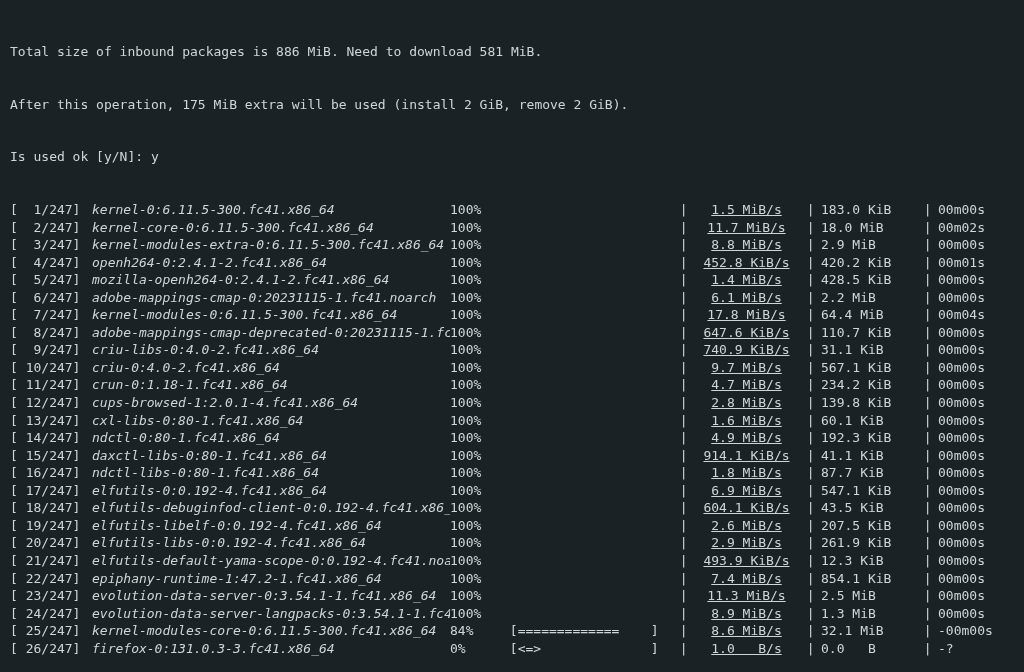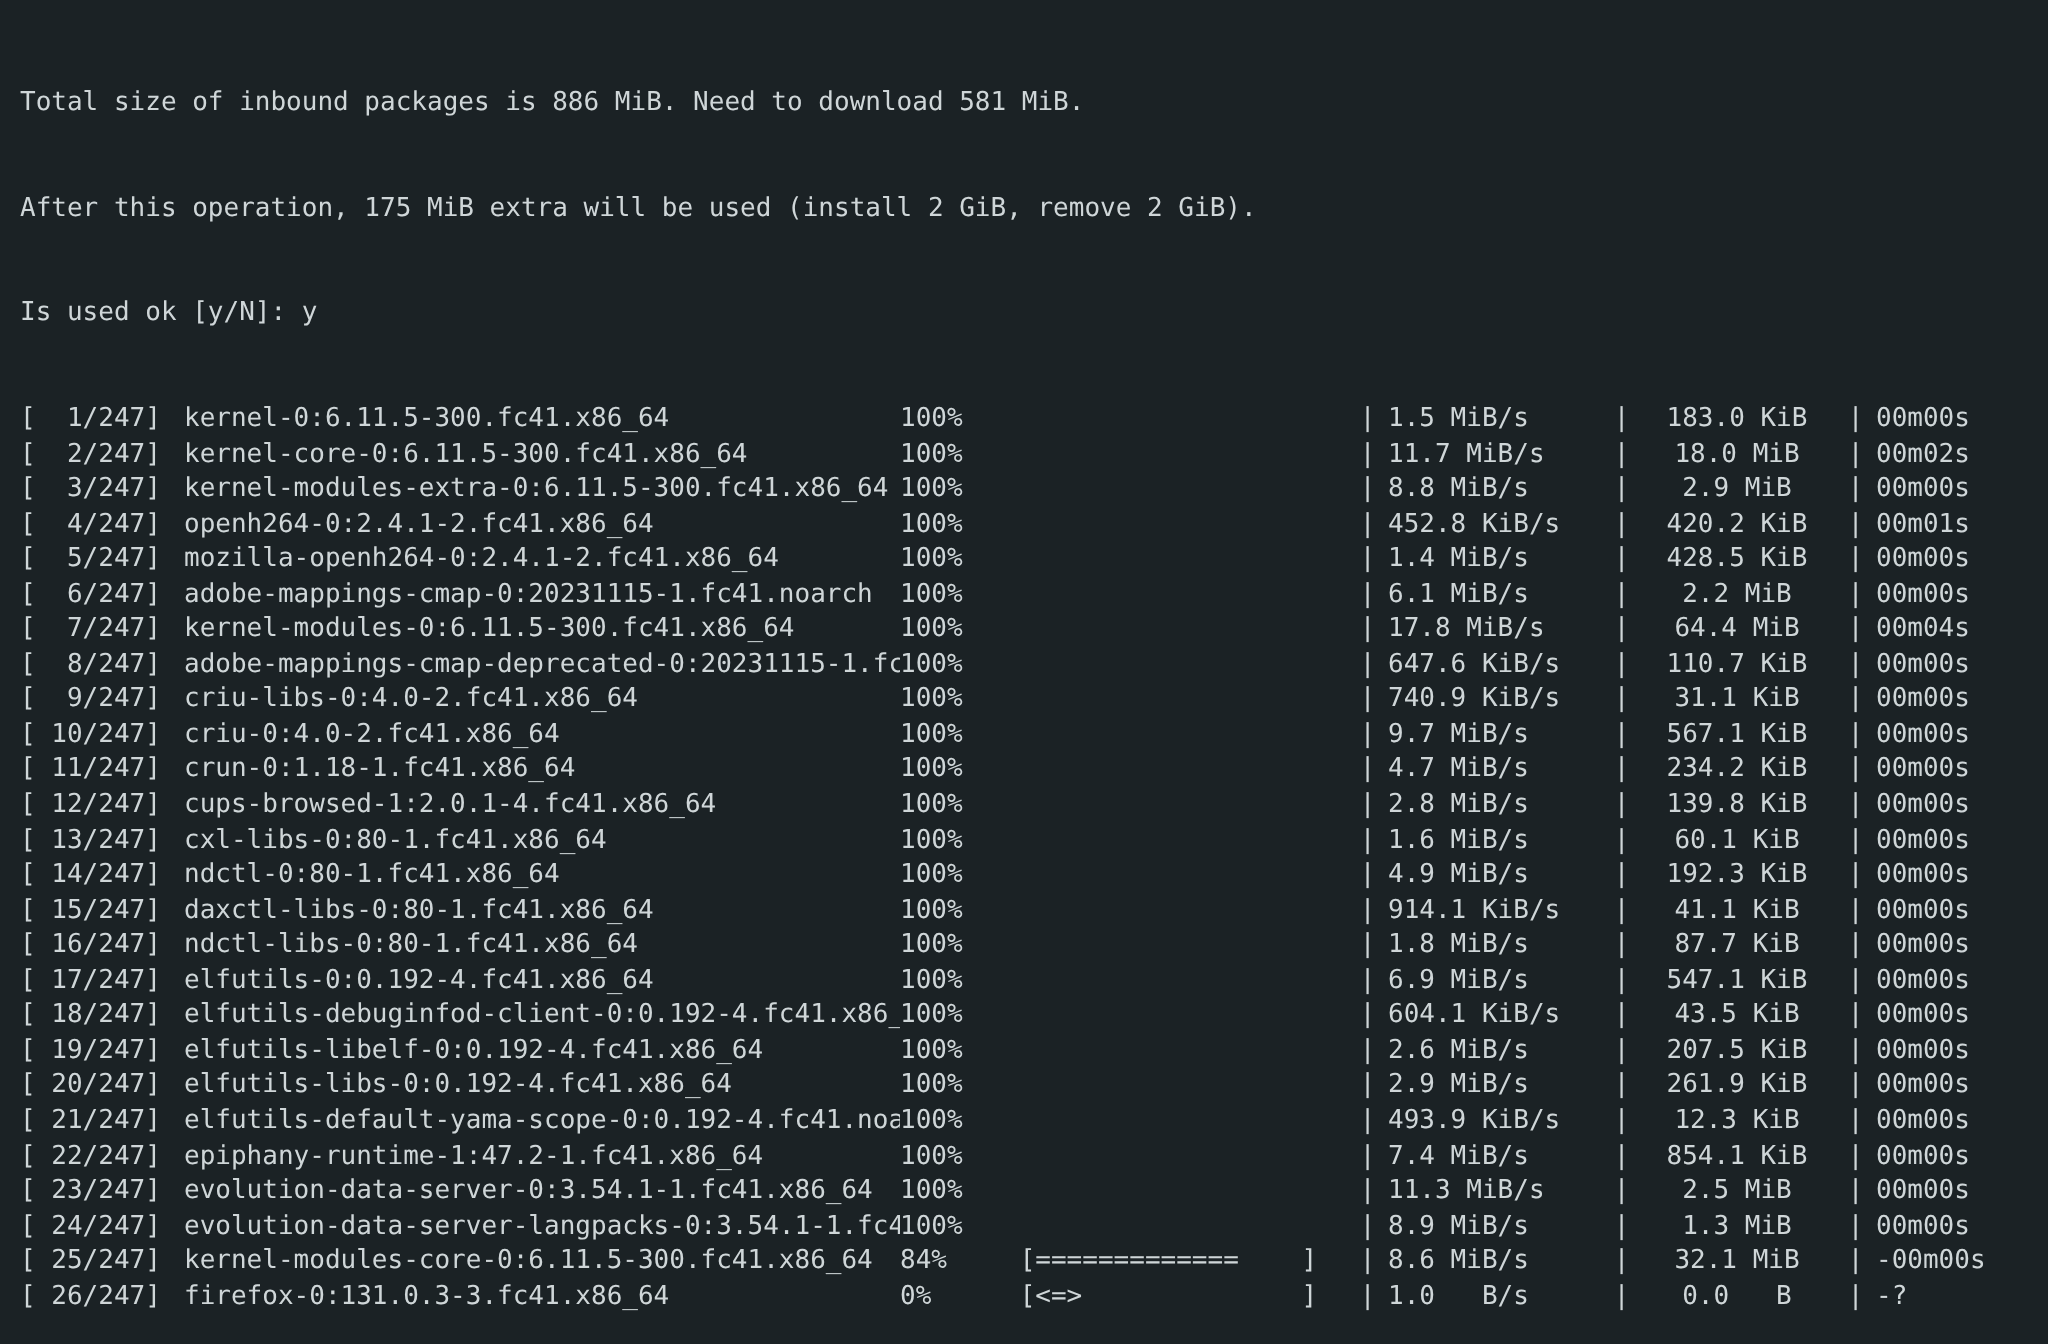--- a/index.html
+++ b/index.html
@@ -16,26 +16,26 @@
   }
   .term {
     padding: 8px 10px 10px 10px;
     white-space: pre;
   }
   .row {
     display: flex;
     width: 100%;
   }
   .c-index { width: 82px;  flex: 0 0 auto; }
-  .c-name  { flex: 1 1 auto; min-width: 0; overflow: hidden; text-overflow: clip; }
+  .c-name  { flex: 1 1 auto; min-width: 0; overflow: hidden; text-overflow: clip; font-style: italic; }
   .c-pct   { width: 52px;  flex: 0 0 auto; }
   .c-bar   { width: 170px; flex: 0 0 auto; overflow: hidden; }
   .c-sep   { width: 22px;  flex: 0 0 auto; text-align: center; }
-  .c-speed { width: 105px;  flex: 0 0 auto; text-align: left; }
-  .c-size  { width: 95px;  flex: 0 0 auto; text-align: center; }
+  .c-speed { width: 105px;  flex: 0 0 auto; text-align: center; text-decoration: underline; }
+  .c-size  { width: 95px;  flex: 0 0 auto; text-align: left; }
   .c-time  { width: 76px;  flex: 0 0 auto; }
 </style>
 </head>
 <body>
 
 <div class="term">
   <div>Total size of inbound packages is 886 MiB. Need to download 581 MiB.</div>
   <div>After this operation, 175 MiB extra will be used (install 2 GiB, remove 2 GiB).</div>
   <div><span>Is used ok [y/N]: </span><span>y</span></div>
   <div id="rows"><div class="row"><span class="c-index">[  1/247] </span><span class="c-name">kernel-0:6.11.5-300.fc41.x86_64</span><span class="c-pct">100%</span><span class="c-bar"></span><span class="c-sep"> | </span><span class="c-speed">1.5 MiB/s</span><span class="c-sep"> | </span><span class="c-size">183.0 KiB</span><span class="c-sep"> | </span><span class="c-time">00m00s</span></div><div class="row"><span class="c-index">[  2/247] </span><span class="c-name">kernel-core-0:6.11.5-300.fc41.x86_64</span><span class="c-pct">100%</span><span class="c-bar"></span><span class="c-sep"> | </span><span class="c-speed">11.7 MiB/s</span><span class="c-sep"> | </span><span class="c-size">18.0 MiB</span><span class="c-sep"> | </span><span class="c-time">00m02s</span></div><div class="row"><span class="c-index">[  3/247] </span><span class="c-name">kernel-modules-extra-0:6.11.5-300.fc41.x86_64</span><span class="c-pct">100%</span><span class="c-bar"></span><span class="c-sep"> | </span><span class="c-speed">8.8 MiB/s</span><span class="c-sep"> | </span><span class="c-size">2.9 MiB</span><span class="c-sep"> | </span><span class="c-time">00m00s</span></div><div class="row"><span class="c-index">[  4/247] </span><span class="c-name">openh264-0:2.4.1-2.fc41.x86_64</span><span class="c-pct">100%</span><span class="c-bar"></span><span class="c-sep"> | </span><span class="c-speed">452.8 KiB/s</span><span class="c-sep"> | </span><span class="c-size">420.2 KiB</span><span class="c-sep"> | </span><span class="c-time">00m01s</span></div><div class="row"><span class="c-index">[  5/247] </span><span class="c-name">mozilla-openh264-0:2.4.1-2.fc41.x86_64</span><span class="c-pct">100%</span><span class="c-bar"></span><span class="c-sep"> | </span><span class="c-speed">1.4 MiB/s</span><span class="c-sep"> | </span><span class="c-size">428.5 KiB</span><span class="c-sep"> | </span><span class="c-time">00m00s</span></div><div class="row"><span class="c-index">[  6/247] </span><span class="c-name">adobe-mappings-cmap-0:20231115-1.fc41.noarch</span><span class="c-pct">100%</span><span class="c-bar"></span><span class="c-sep"> | </span><span class="c-speed">6.1 MiB/s</span><span class="c-sep"> | </span><span class="c-size">2.2 MiB</span><span class="c-sep"> | </span><span class="c-time">00m00s</span></div><div class="row"><span class="c-index">[  7/247] </span><span class="c-name">kernel-modules-0:6.11.5-300.fc41.x86_64</span><span class="c-pct">100%</span><span class="c-bar"></span><span class="c-sep"> | </span><span class="c-speed">17.8 MiB/s</span><span class="c-sep"> | </span><span class="c-size">64.4 MiB</span><span class="c-sep"> | </span><span class="c-time">00m04s</span></div><div class="row"><span class="c-index">[  8/247] </span><span class="c-name">adobe-mappings-cmap-deprecated-0:20231115-1.fc41.noarch</span><span class="c-pct">100%</span><span class="c-bar"></span><span class="c-sep"> | </span><span class="c-speed">647.6 KiB/s</span><span class="c-sep"> | </span><span class="c-size">110.7 KiB</span><span class="c-sep"> | </span><span class="c-time">00m00s</span></div><div class="row"><span class="c-index">[  9/247] </span><span class="c-name">criu-libs-0:4.0-2.fc41.x86_64</span><span class="c-pct">100%</span><span class="c-bar"></span><span class="c-sep"> | </span><span class="c-speed">740.9 KiB/s</span><span class="c-sep"> | </span><span class="c-size">31.1 KiB</span><span class="c-sep"> | </span><span class="c-time">00m00s</span></div><div class="row"><span class="c-index">[ 10/247] </span><span class="c-name">criu-0:4.0-2.fc41.x86_64</span><span class="c-pct">100%</span><span class="c-bar"></span><span class="c-sep"> | </span><span class="c-speed">9.7 MiB/s</span><span class="c-sep"> | </span><span class="c-size">567.1 KiB</span><span class="c-sep"> | </span><span class="c-time">00m00s</span></div><div class="row"><span class="c-index">[ 11/247] </span><span class="c-name">crun-0:1.18-1.fc41.x86_64</span><span class="c-pct">100%</span><span class="c-bar"></span><span class="c-sep"> | </span><span class="c-speed">4.7 MiB/s</span><span class="c-sep"> | </span><span class="c-size">234.2 KiB</span><span class="c-sep"> | </span><span class="c-time">00m00s</span></div><div class="row"><span class="c-index">[ 12/247] </span><span class="c-name">cups-browsed-1:2.0.1-4.fc41.x86_64</span><span class="c-pct">100%</span><span class="c-bar"></span><span class="c-sep"> | </span><span class="c-speed">2.8 MiB/s</span><span class="c-sep"> | </span><span class="c-size">139.8 KiB</span><span class="c-sep"> | </span><span class="c-time">00m00s</span></div><div class="row"><span class="c-index">[ 13/247] </span><span class="c-name">cxl-libs-0:80-1.fc41.x86_64</span><span class="c-pct">100%</span><span class="c-bar"></span><span class="c-sep"> | </span><span class="c-speed">1.6 MiB/s</span><span class="c-sep"> | </span><span class="c-size">60.1 KiB</span><span class="c-sep"> | </span><span class="c-time">00m00s</span></div><div class="row"><span class="c-index">[ 14/247] </span><span class="c-name">ndctl-0:80-1.fc41.x86_64</span><span class="c-pct">100%</span><span class="c-bar"></span><span class="c-sep"> | </span><span class="c-speed">4.9 MiB/s</span><span class="c-sep"> | </span><span class="c-size">192.3 KiB</span><span class="c-sep"> | </span><span class="c-time">00m00s</span></div><div class="row"><span class="c-index">[ 15/247] </span><span class="c-name">daxctl-libs-0:80-1.fc41.x86_64</span><span class="c-pct">100%</span><span class="c-bar"></span><span class="c-sep"> | </span><span class="c-speed">914.1 KiB/s</span><span class="c-sep"> | </span><span class="c-size">41.1 KiB</span><span class="c-sep"> | </span><span class="c-time">00m00s</span></div><div class="row"><span class="c-index">[ 16/247] </span><span class="c-name">ndctl-libs-0:80-1.fc41.x86_64</span><span class="c-pct">100%</span><span class="c-bar"></span><span class="c-sep"> | </span><span class="c-speed">1.8 MiB/s</span><span class="c-sep"> | </span><span class="c-size">87.7 KiB</span><span class="c-sep"> | </span><span class="c-time">00m00s</span></div><div class="row"><span class="c-index">[ 17/247] </span><span class="c-name">elfutils-0:0.192-4.fc41.x86_64</span><span class="c-pct">100%</span><span class="c-bar"></span><span class="c-sep"> | </span><span class="c-speed">6.9 MiB/s</span><span class="c-sep"> | </span><span class="c-size">547.1 KiB</span><span class="c-sep"> | </span><span class="c-time">00m00s</span></div><div class="row"><span class="c-index">[ 18/247] </span><span class="c-name">elfutils-debuginfod-client-0:0.192-4.fc41.x86_64</span><span class="c-pct">100%</span><span class="c-bar"></span><span class="c-sep"> | </span><span class="c-speed">604.1 KiB/s</span><span class="c-sep"> | </span><span class="c-size">43.5 KiB</span><span class="c-sep"> | </span><span class="c-time">00m00s</span></div><div class="row"><span class="c-index">[ 19/247] </span><span class="c-name">elfutils-libelf-0:0.192-4.fc41.x86_64</span><span class="c-pct">100%</span><span class="c-bar"></span><span class="c-sep"> | </span><span class="c-speed">2.6 MiB/s</span><span class="c-sep"> | </span><span class="c-size">207.5 KiB</span><span class="c-sep"> | </span><span class="c-time">00m00s</span></div><div class="row"><span class="c-index">[ 20/247] </span><span class="c-name">elfutils-libs-0:0.192-4.fc41.x86_64</span><span class="c-pct">100%</span><span class="c-bar"></span><span class="c-sep"> | </span><span class="c-speed">2.9 MiB/s</span><span class="c-sep"> | </span><span class="c-size">261.9 KiB</span><span class="c-sep"> | </span><span class="c-time">00m00s</span></div><div class="row"><span class="c-index">[ 21/247] </span><span class="c-name">elfutils-default-yama-scope-0:0.192-4.fc41.noarch</span><span class="c-pct">100%</span><span class="c-bar"></span><span class="c-sep"> | </span><span class="c-speed">493.9 KiB/s</span><span class="c-sep"> | </span><span class="c-size">12.3 KiB</span><span class="c-sep"> | </span><span class="c-time">00m00s</span></div><div class="row"><span class="c-index">[ 22/247] </span><span class="c-name">epiphany-runtime-1:47.2-1.fc41.x86_64</span><span class="c-pct">100%</span><span class="c-bar"></span><span class="c-sep"> | </span><span class="c-speed">7.4 MiB/s</span><span class="c-sep"> | </span><span class="c-size">854.1 KiB</span><span class="c-sep"> | </span><span class="c-time">00m00s</span></div><div class="row"><span class="c-index">[ 23/247] </span><span class="c-name">evolution-data-server-0:3.54.1-1.fc41.x86_64</span><span class="c-pct">100%</span><span class="c-bar"></span><span class="c-sep"> | </span><span class="c-speed">11.3 MiB/s</span><span class="c-sep"> | </span><span class="c-size">2.5 MiB</span><span class="c-sep"> | </span><span class="c-time">00m00s</span></div><div class="row"><span class="c-index">[ 24/247] </span><span class="c-name">evolution-data-server-langpacks-0:3.54.1-1.fc41.noarch</span><span class="c-pct">100%</span><span class="c-bar"></span><span class="c-sep"> | </span><span class="c-speed">8.9 MiB/s</span><span class="c-sep"> | </span><span class="c-size">1.3 MiB</span><span class="c-sep"> | </span><span class="c-time">00m00s</span></div><div class="row"><span class="c-index">[ 25/247] </span><span class="c-name">kernel-modules-core-0:6.11.5-300.fc41.x86_64</span><span class="c-pct">84%</span><span class="c-bar"> [=============    ] </span><span class="c-sep"> | </span><span class="c-speed">8.6 MiB/s</span><span class="c-sep"> | </span><span class="c-size">32.1 MiB</span><span class="c-sep"> | </span><span class="c-time">-00m00s</span></div><div class="row"><span class="c-index">[ 26/247] </span><span class="c-name">firefox-0:131.0.3-3.fc41.x86_64</span><span class="c-pct">0%</span><span class="c-bar"> [&lt;=&gt;              ] </span><span class="c-sep"> | </span><span class="c-speed">1.0   B/s</span><span class="c-sep"> | </span><span class="c-size">0.0   B</span><span class="c-sep"> | </span><span class="c-time">-?</span></div></div>

